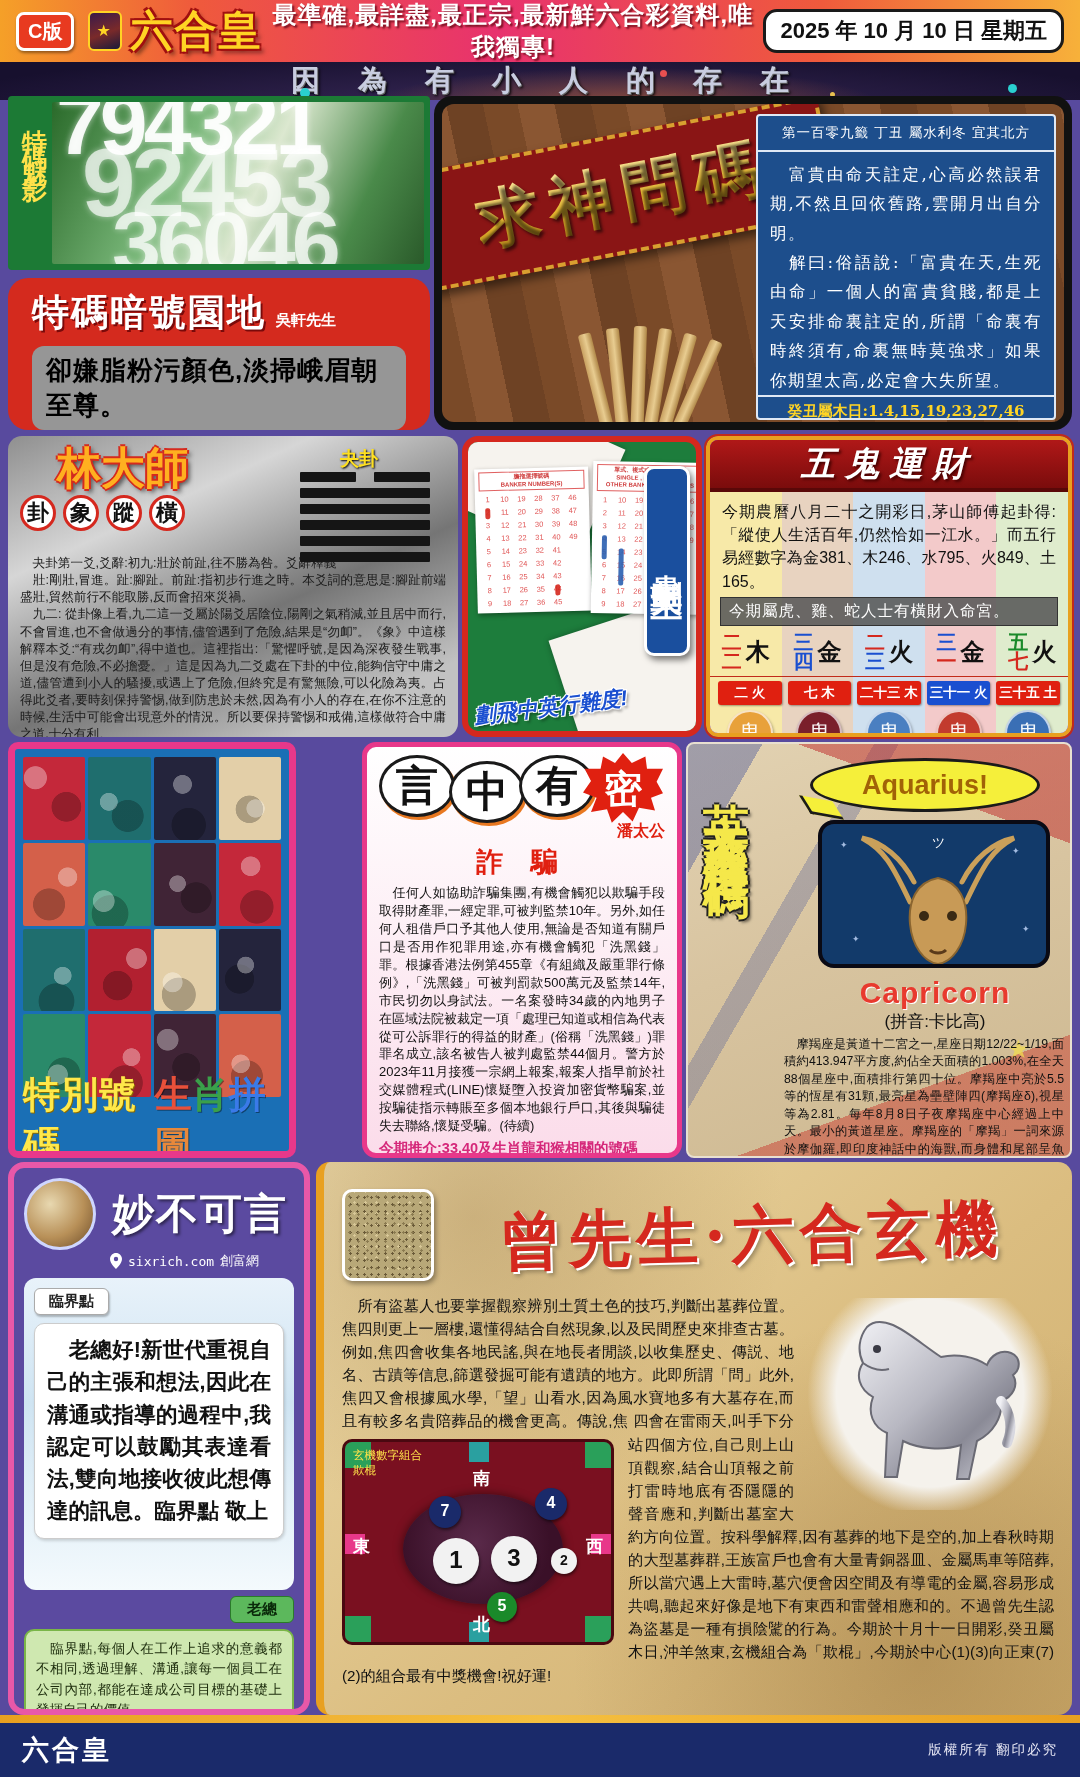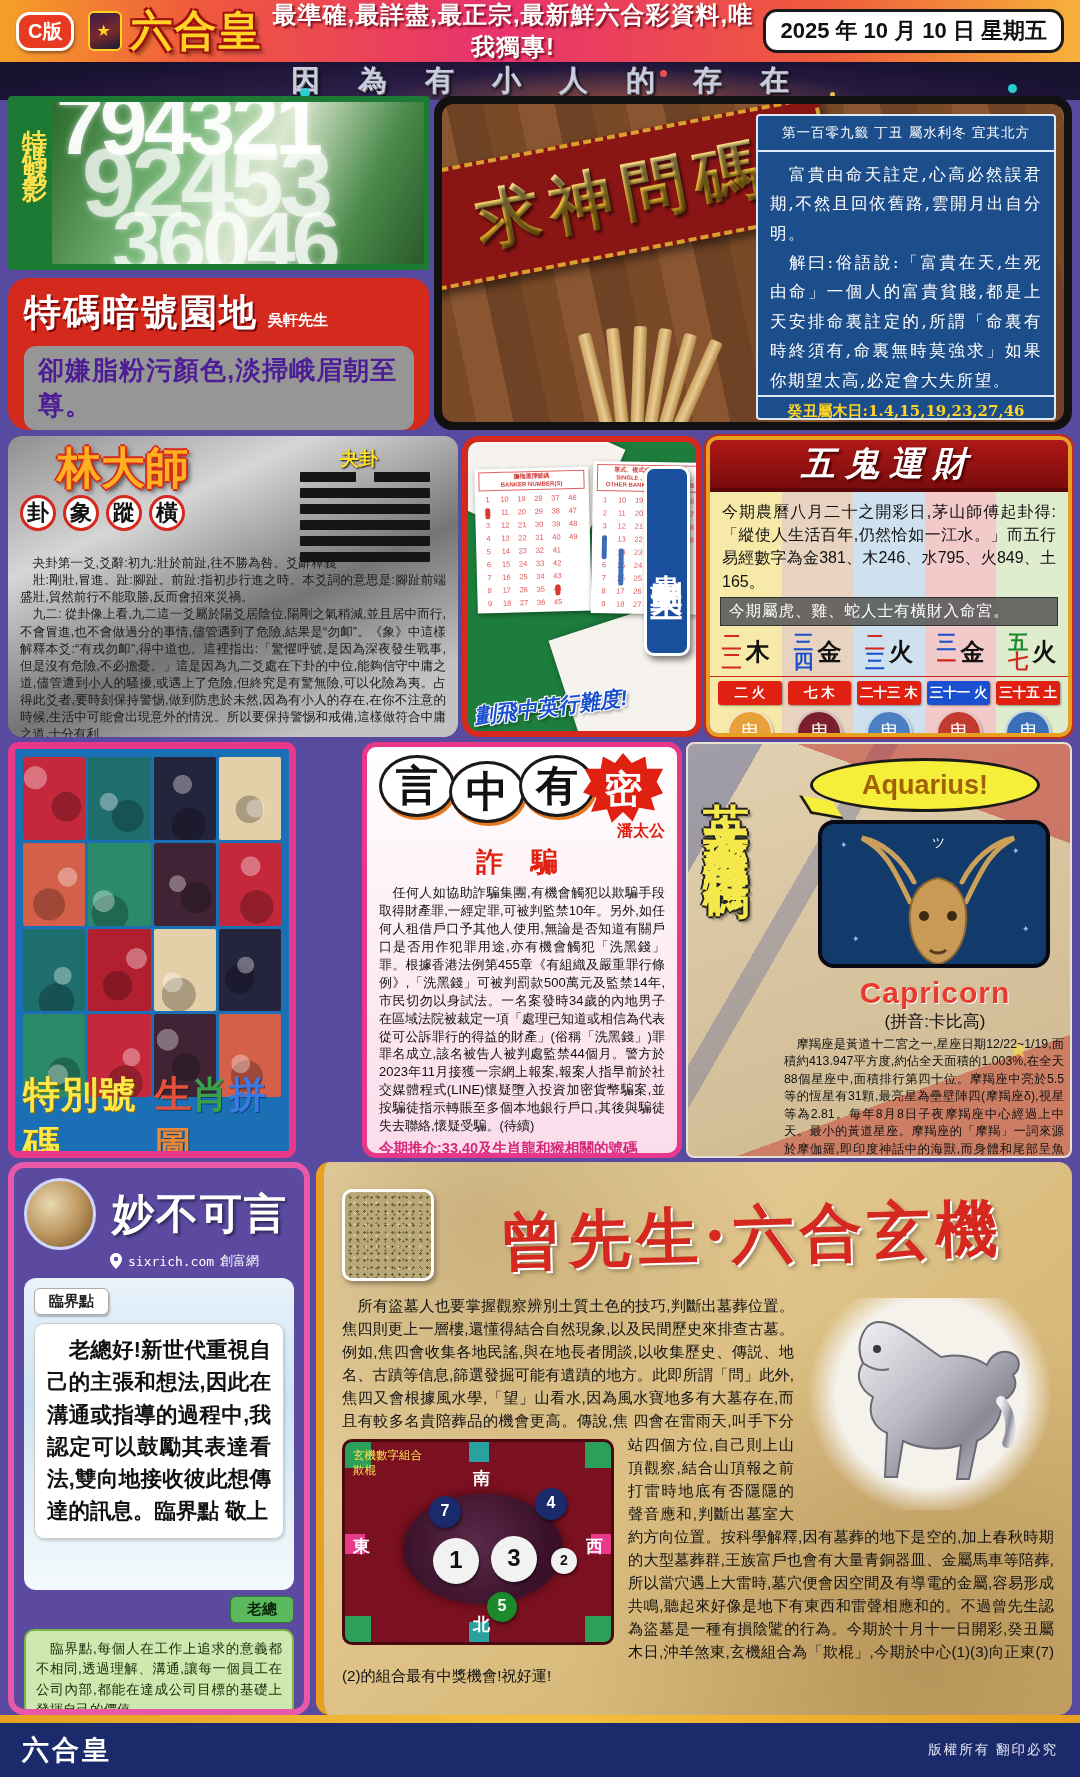--- a/index.html
+++ b/index.html
@@ -3,21 +3,21 @@
 <meta charset="utf-8">
 <style>
   * { margin:0; padding:0; box-sizing:border-box; }
   body { font-family:"Liberation Sans","DejaVu Sans",sans-serif; background:#333; }
   #canvas { position:relative; width:1080px; height:1777px; margin:0 auto; background:#584a9e; overflow:hidden; }
   .abs { position:absolute; }
 
   
   .header { left:0; top:0; width:1080px; height:62px;
     background:linear-gradient(90deg,#f5a028,#ef5a3c 18%,#e8326e 46%,#ef5a3c 76%,#f7b13a); display:flex; align-items:center; }
-  .cbadge { margin-left:16px; background:#e83a20; border:3px solid #fff; border-radius:14px; color:#fff;
+  .cbadge { margin-left:16px; background:#e83a20; border:3px solid #fff; border-radius:8px; color:#fff;
     font-weight:bold; font-size:20px; padding:3px 9px; box-shadow:1px 2px 3px rgba(0,0,0,.4);text-align:center; }
   .logoicon { width:34px; height:40px; margin-left:14px; border-radius:6px;
     background:linear-gradient(160deg,#3a1a4a,#7a2a2a 55%,#1a1a3a); border:2px solid #ffd424; position:relative; }
   .logoicon:after { content:"★"; position:absolute; left:6px; top:8px; color:#ffd424; font-size:16px; }
   .logotext { font-size:42px; font-weight:bold; color:#ffd424; letter-spacing:2px; margin-left:8px;
     text-shadow:2px 2px 0 #a01010,-2px -2px 0 #a01010,2px -2px 0 #a01010,-2px 2px 0 #a01010,4px 4px 4px rgba(0,0,0,.5); }
   .tagline { flex:1; text-align:center; color:#fff; font-weight:bold; font-size:24px;
     text-shadow:2px 2px 2px #7a1020; letter-spacing:1px; }
   .datebox { margin-right:16px; background:#fff; border:3px solid #1a1a1a; border-radius:14px;
     font-weight:bold; font-size:22px; color:#111; padding:4px 14px; white-space:nowrap; }
@@ -34,26 +34,26 @@
   
   .greenbox { left:8px; top:96px; width:422px; height:174px; background:#1c7a35; border-radius:4px; padding:6px; display:flex; }
   .gb-side { width:38px; color:#ffe24a; font-weight:bold; font-size:25px; writing-mode:vertical-rl; text-orientation:upright;
     letter-spacing:16px; padding-top:8px; }
   .gb-photo { flex:1; position:relative; overflow:hidden; border-radius:2px;
     background:linear-gradient(115deg,#2a6a2a,#7ab87a 35%,#dce8d0 55%,#4a8a4a 80%,#2a5a2a); }
   .gb-num { position:absolute; color:rgba(255,255,255,.92); font-weight:bold; line-height:.85;
     text-shadow:0 0 6px rgba(255,255,255,.6); letter-spacing:-4px; }
 
   
-  .redbox { left:8px; top:278px; width:422px; height:152px; background:#d42a1e; border-radius:20px; padding:10px 16px; }
+  .redbox { left:8px; top:278px; width:422px; height:152px; background:#d42a1e; border-radius:20px; padding:10px 24px; }
   .rb-titlerow { display:flex; align-items:baseline; gap:10px; }
   .rb-title { color:#fff; font-size:37px; font-weight:bold; letter-spacing:2px; text-shadow:2px 2px 0 #7a0a0a; }
   .rb-author { color:#fff; font-size:15px; font-weight:bold; }
   .rb-gray { margin-top:8px; background:#969696; border-radius:12px; height:84px; display:flex; align-items:center; padding:0 14px; }
-  .rb-clue { color:#4c1d95; font-size:26px; font-weight:bold; letter-spacing:1px; }
+  .rb-clue { color:#000000; font-size:26px; font-weight:bold; letter-spacing:1px; }
 
   
   .woodbox { left:434px; top:96px; width:638px; height:334px; background:#111; border-radius:18px; padding:8px; }
   .wood-inner { position:relative; width:100%; height:100%; border-radius:12px; overflow:hidden;
     background:repeating-linear-gradient(78deg,#7a4a28 0 34px,#8a5632 34px 70px,#6e4224 70px 106px),#7a4a28; }
   .qbanner { position:absolute; left:-30px; top:30px; width:420px; height:120px; background:#8a1515;
     border:4px dashed #d8a030; transform:rotate(-11deg); display:flex; align-items:center; justify-content:center;
     box-shadow:4px 6px 10px rgba(0,0,0,.5); }
   .qbanner span { font-family:"DejaVu Serif",serif; font-weight:bold; font-size:64px; letter-spacing:10px;
     background:linear-gradient(180deg,#fff0b0,#e8b930 55%,#9a6a10); -webkit-background-clip:text; background-clip:text;

